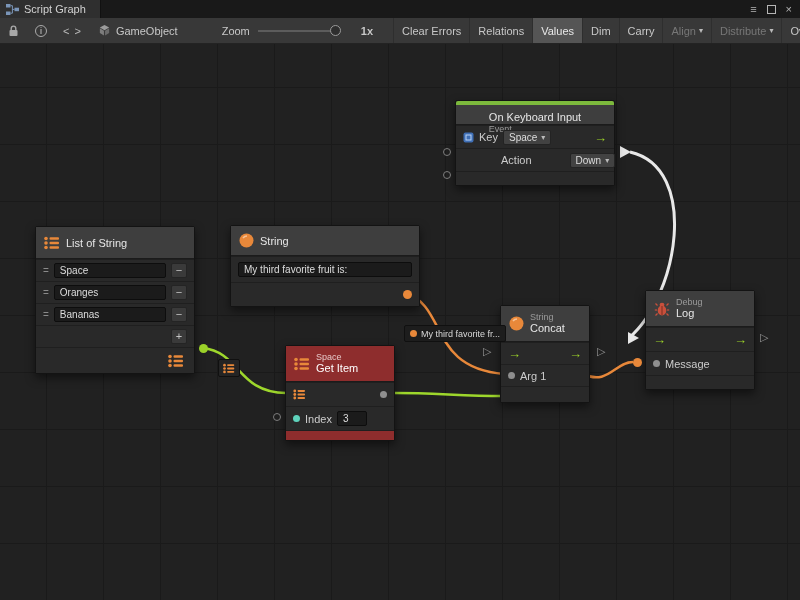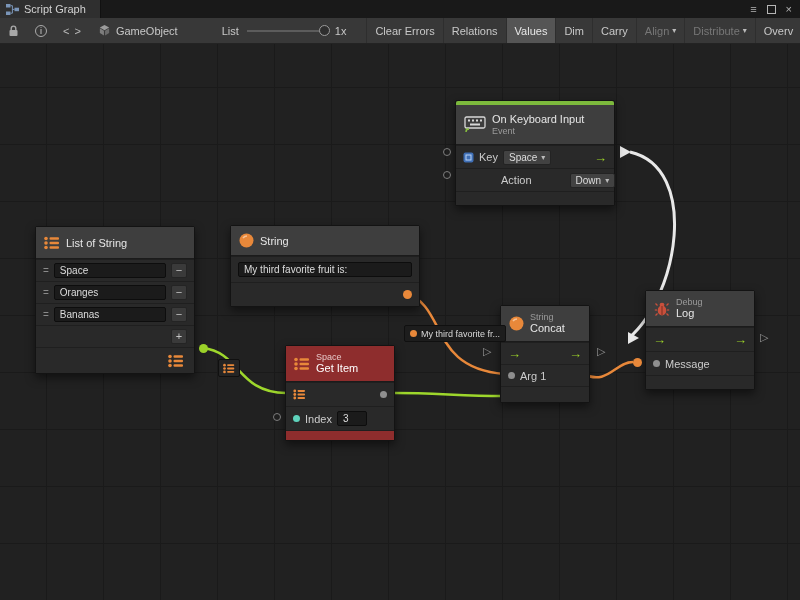--- a/index.html
+++ b/index.html
@@ -119,25 +119,25 @@
     <div class="sep"></div>
     <div class="tbi" style="gap:5px;">
       <svg width="13" height="13" viewBox="0 0 14 14">
         <path d="M7 1 L12 3.8 L7 6.6 L2 3.8 Z" fill="#9c9c9c"></path>
         <path d="M2 4.6 L6.4 7.2 L6.4 12.4 L2 9.8 Z" fill="#7d7d7d"></path>
         <path d="M12 4.6 L7.6 7.2 L7.6 12.4 L12 9.8 Z" fill="#6b6b6b"></path>
       </svg>
       <span>GameObject</span>
     </div>
     <div class="tbi" style="margin-left:28px; gap:6px;">
-      <span>List</span>
+      <span>Zoom</span>
       <span class="zoom-track">
         <span class="zoom-knob"></span>
       </span>
-      <span style="margin-left:2px;">1x</span>
+      <span style="margin-left:17px;font-weight:bold;">1x</span>
     </div>
     <div class="tb-btn" style="margin-left:12px;">
       <span>Clear Errors</span>
     </div>
     <div class="tb-btn">
       <span>Relations</span>
     </div>
     <div class="tb-btn active">
       <span>Values</span>
     </div>
@@ -167,21 +167,21 @@
       <path d="M395 349 C435 349, 462 352, 503 352" stroke="#9ed72c" stroke-width="2.5" fill="none"></path>
       <path d="M405 249 C448 262, 428 324, 504 330" stroke="#e8883a" stroke-width="2.5" fill="none"></path>
       <path d="M583 330 C608 342, 615 318, 633 318" stroke="#e8883a" stroke-width="2.5" fill="none"></path>
       <path d="M630 108 C700 124, 678 252, 629 294" stroke="#e8e8e8" stroke-width="3" fill="none"></path>
       <polygon points="620,102 631,108 620,114" fill="#e8e8e8"></polygon>
       <polygon points="628,288 639,294 628,300" fill="#e8e8e8"></polygon>
     </svg>
 
     <div class="node" style="left:455px; top:56px; width:160px;">
       <div class="event-strip"></div>
-      <div class="nhead" style="height:40px;">
+      <div class="nhead" style="height:20px;flex-direction:column;">
         <svg width="22" height="17" viewBox="0 0 22 17">
           <rect x="1" y="1" width="20" height="11" rx="1.5" fill="none" stroke="#d8d8d8" stroke-width="1.3"></rect>
           <g fill="#d8d8d8">
               <rect x="4" y="3.5" width="2" height="2"></rect>
               <rect x="8" y="3.5" width="2" height="2"></rect>
               <rect x="12" y="3.5" width="2" height="2"></rect>
               <rect x="16" y="3.5" width="2" height="2"></rect>
               <rect x="6" y="7.5" width="10" height="2"></rect>
             </g>
           <path d="M2 16 q0 -3 3 -3 M2 13.2 q0 -0.4 0.4 -0.4" stroke="#8ac33e" stroke-width="1.4" fill="none"></path>

